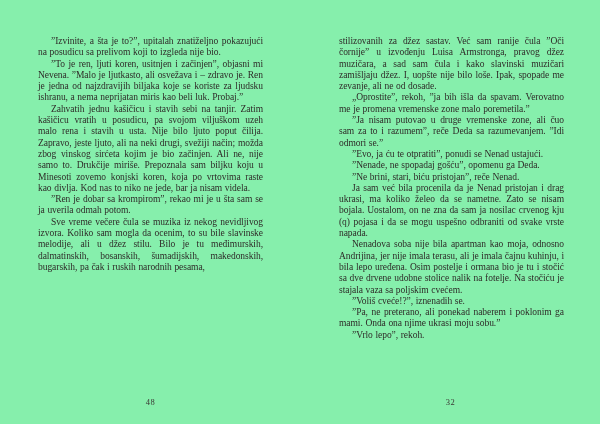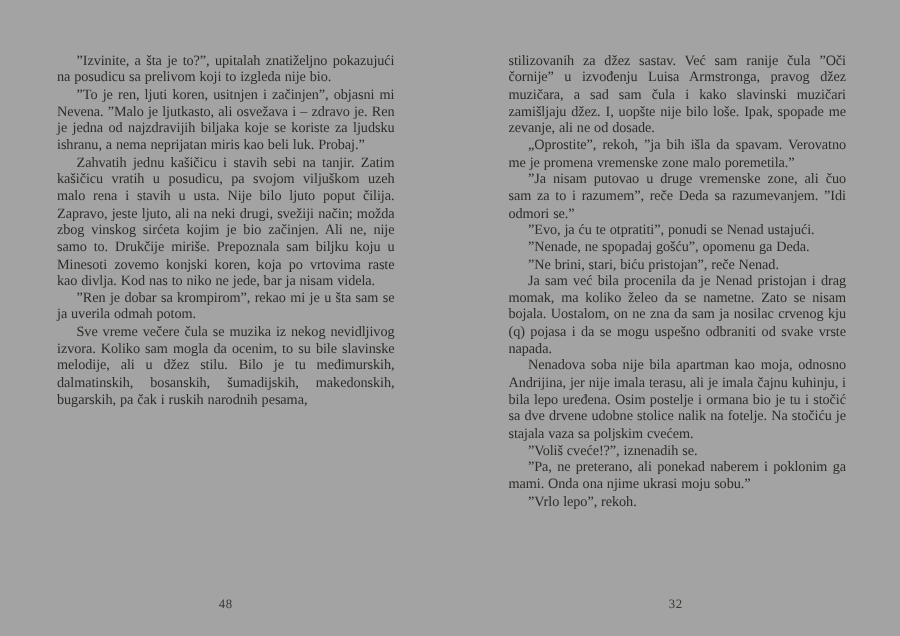--- a/index.html
+++ b/index.html
@@ -4,21 +4,21 @@
 <style>
   html, body {
     margin: 0;
     padding: 0;
     background: #fcfcfb;
   }
   .spread {
     position: relative;
     width: 600px;
     height: 424px;
-    background: #a3a3a3;
+    background: #86efac;
     display: flex;
     overflow: hidden;
     font-family: "Liberation Serif", "DejaVu Serif", serif;
     color: #2e2b28;
   }
   .page {
     position: relative;
     width: 300px;
     height: 424px;
     box-sizing: border-box;
@@ -60,21 +60,21 @@
     <div class="pagenum">48</div>
   </div>
 
   <div class="page right">
     <p class="noindent">stilizovanih za džez sastav. Već sam ranije čula ”Oči čornije” u izvođenju Luisa Armstronga, pravog džez muzičara, a sad sam čula i kako slavinski muzičari zamišljaju džez. I, uopšte nije bilo loše. Ipak, spopade me zevanje, ali ne od dosade.</p>
     <p>„Oprostite”, rekoh, ”ja bih išla da spavam. Verovatno me je promena vremenske zone malo poremetila.”</p>
     <p>”Ja nisam putovao u druge vremenske zone, ali čuo sam za to i razumem”, reče Deda sa razumevanjem. ”Idi odmori se.”</p>
     <p>”Evo, ja ću te otpratiti”, ponudi se Nenad ustajući.</p>
     <p>”Nenade, ne spopadaj gošću”, opomenu ga Deda.</p>
     <p>”Ne brini, stari, biću pristojan”, reče Nenad.</p>
-    <p>Ja sam već bila procenila da je Nenad pristojan i drag momak, ma koliko želeo da se nametne. Zato se nisam bojala. Uostalom, on ne zna da sam ja nosilac crvenog kju (q) pojasa i da se mogu uspešno odbraniti od svake vrste napada.</p>
+    <p>Ja sam već bila procenila da je Nenad pristojan i drag ukrasi, ma koliko želeo da se nametne. Zato se nisam bojala. Uostalom, on ne zna da sam ja nosilac crvenog kju (q) pojasa i da se mogu uspešno odbraniti od svake vrste napada.</p>
     <p>Nenadova soba nije bila apartman kao moja, odnosno Andrijina, jer nije imala terasu, ali je imala čajnu kuhinju, i bila lepo uređena. Osim postelje i ormana bio je tu i stočić sa dve drvene udobne stolice nalik na fotelje. Na stočiću je stajala vaza sa poljskim cvećem.</p>
     <p>”Voliš cveće!?”, iznenadih se.</p>
     <p>”Pa, ne preterano, ali ponekad naberem i poklonim ga mami. Onda ona njime ukrasi moju sobu.”</p>
     <p>”Vrlo lepo”, rekoh.</p>
     <div class="pagenum">32</div>
   </div>
 
 </div>
 
 </body></html>

